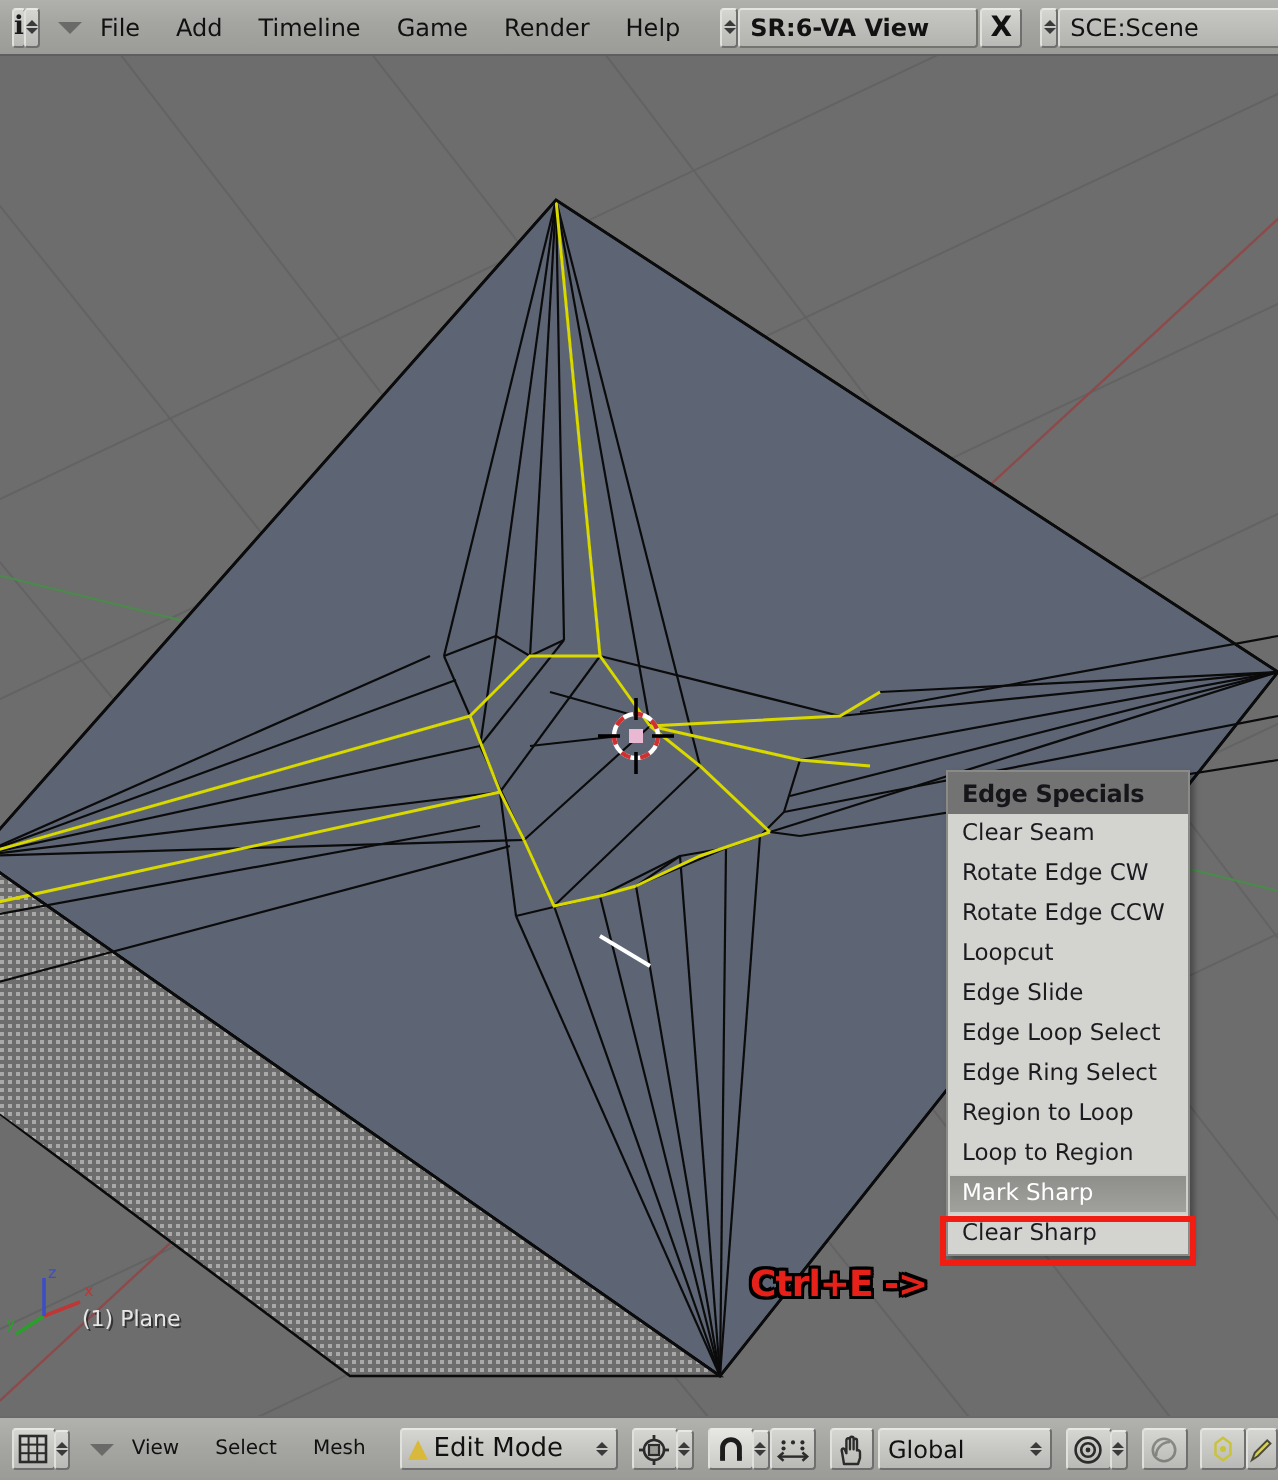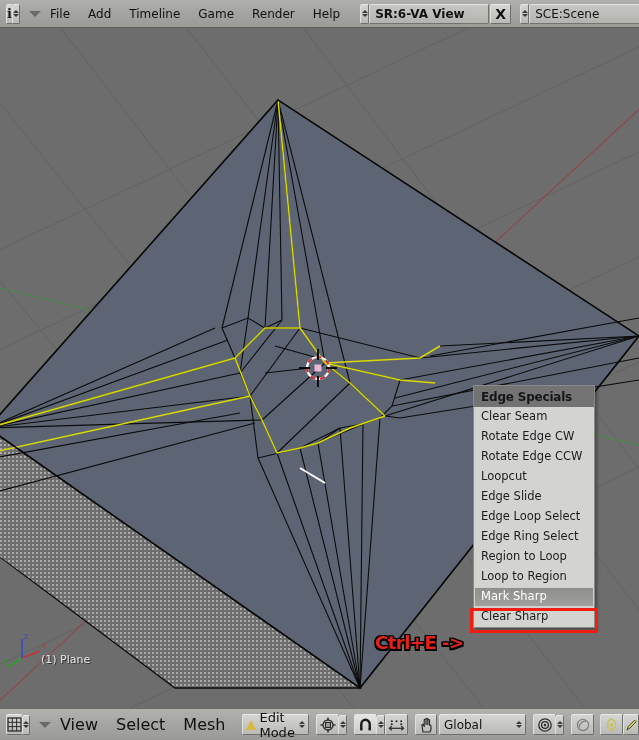--- a/index.html
+++ b/index.html
@@ -176,21 +176,21 @@
     display: flex; align-items: center;
     box-sizing: border-box;
   }
   .grid-icon-btn {
     width: 24px; height: 21px; margin-left: 6px;
     display: flex; align-items: center; justify-content: center;
     border-radius: 2px;
   }
   .bmenu { display: flex; align-items: center; }
   .bmenu .mi {
-    padding: 0 9px; font-size: 16px; color: #111; line-height: 30px;
+    padding: 0 9px; font-size: 10px; color: #111; line-height: 30px;
     cursor: default;
   }
   .mode-box {
     margin-left: 8px; width: 120px; height: 21px;
     display: flex; align-items: center;
     padding: 0 2px 0 3px;
     border-radius: 2px;
   }
   .mode-box .lbl { font-size: 13px; color: #111; margin-left: 3px; flex: 1; }
   .cone-ico {

